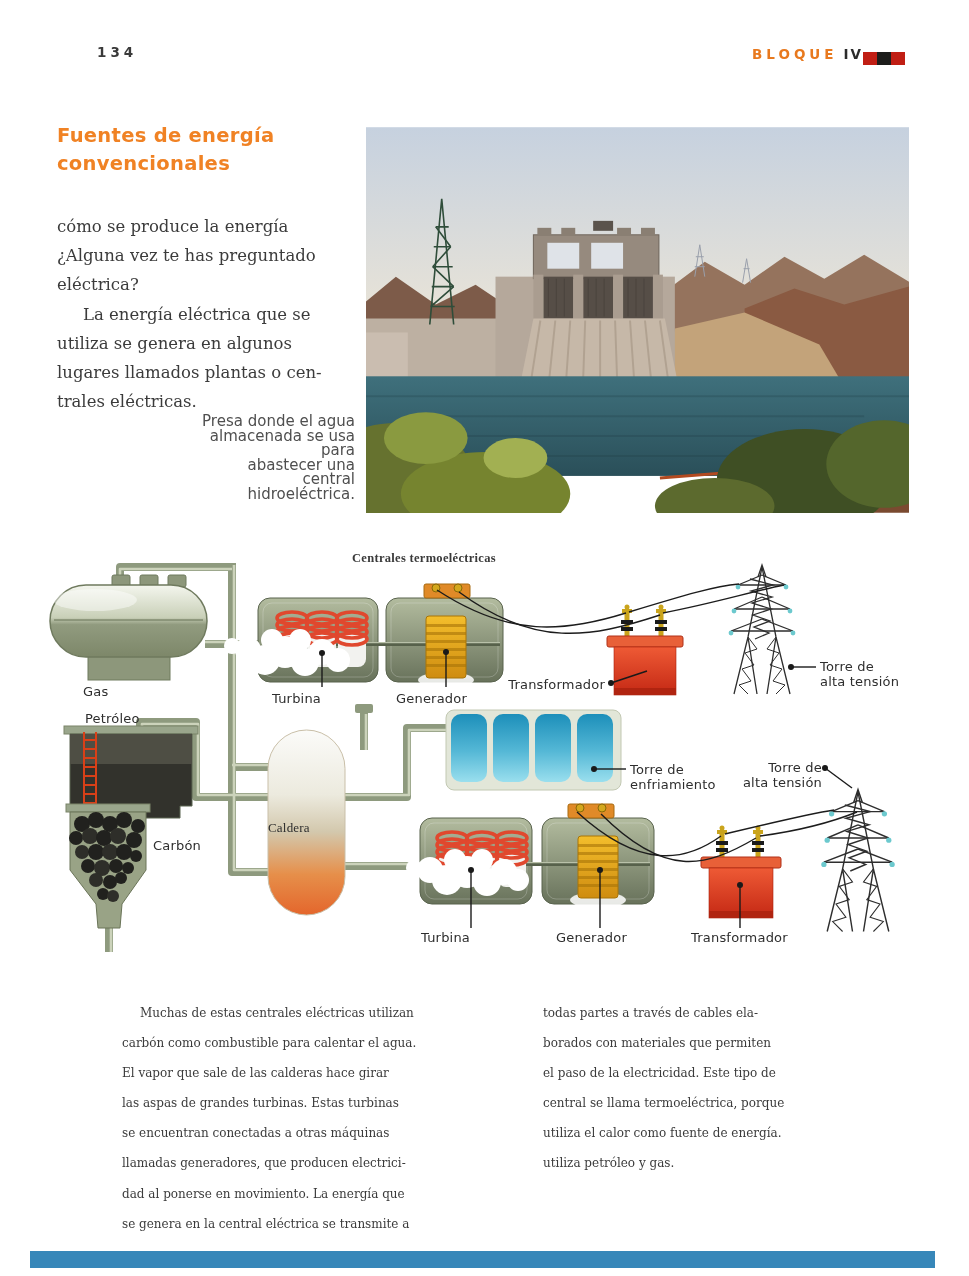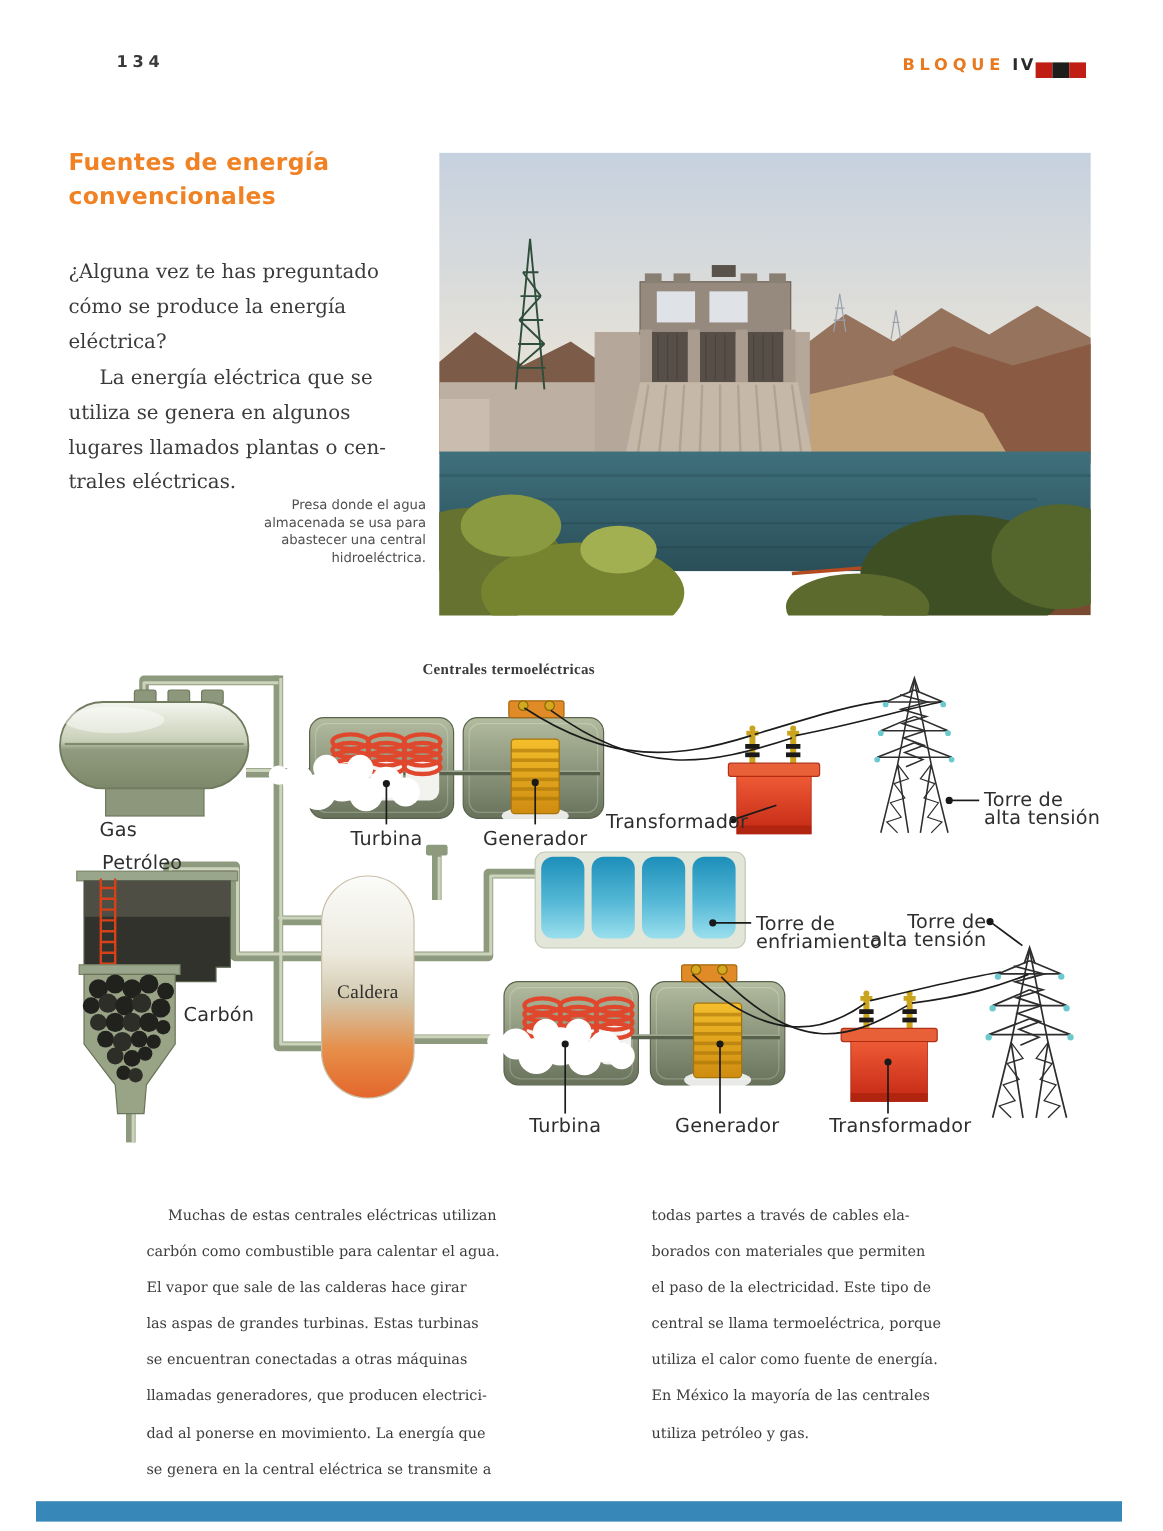--- a/index.html
+++ b/index.html
@@ -8,50 +8,50 @@
   .abs{position:absolute;}
   .pageno{font-weight:bold;font-size:13.5px;letter-spacing:4px;color:#3a3a3a;margin-left:40px;}
   .bloque{font-weight:bold;font-size:13.5px;letter-spacing:4px;}
   .bloque .w{color:#e8791e;}
   .bloque .n{color:#2b2b2b;letter-spacing:2px;margin-left:6px;}
   .sq{display:inline-block;width:14px;height:13px;vertical-align:top;}
   .heading{font-weight:bold;font-size:19.5px;line-height:27.5px;color:#f08224;letter-spacing:.3px;}
   .intro{font-family:"DejaVu Serif",serif;font-size:16.5px;line-height:29.2px;color:#3b3b3b;}
   .intro .ln{white-space:nowrap;display:block;}
   .intro .indent{padding-left:26px;}
-  .caption{font-size:11px;line-height:14.5px;color:#4f4f4f;text-align:right;}
+  .caption{font-size:15px;line-height:14.5px;color:#4f4f4f;text-align:right;}
   .caption .ln{display:block;}
   .bodycol{font-family:"DejaVu Serif",serif;font-size:12px;line-height:30.1px;color:#3b3b3b;}
   .bodycol .ln{white-space:nowrap;display:block;}
   .bodycol .indent{padding-left:18px;}
   .diagtitle{font-weight:bold;font-size:12.5px;color:#3a3a3a;letter-spacing:.3px;}
-  .lbl{font-size:16px;color:#2e2e2e;letter-spacing:.2px;line-height:15px;}
-  .tcenter{text-align:center;}
+  .lbl{font-size:13px;color:#2e2e2e;letter-spacing:.2px;line-height:15px;}
+  .tcenter{}
   .tright{text-align:right;}
   .footerbar{background:#3787b9;}
 </style>
 </head>
 <body>
 
 <div class="abs pageno" style="left:57px;top:44px;">134</div>
 <div class="abs bloque" style="left:752px;top:46px;">
   <span class="w">BLOQUE</span><span class="n">IV</span>
 </div>
 <div class="abs" style="left:863px;top:52px;">
   <span class="sq" style="background:#c01e14;"></span><span class="sq" style="background:#1d1d1b;"></span><span class="sq" style="background:#c01e14;"></span>
 </div>
 
 <div class="abs heading" style="left:57px;top:122px;">
   <span class="ln" style="display:block">Fuentes de energía</span>
   <span class="ln" style="display:block">convencionales</span>
 </div>
 
 <div class="abs intro" style="left:57px;top:212px;width:300px;">
+  <span class="ln">cómo se produce la energía</span>
   <span class="ln">¿Alguna vez te has preguntado</span>
-  <span class="ln">cómo se produce la energía</span>
   <span class="ln">eléctrica?</span>
   <span class="ln indent">La energía eléctrica que se</span>
   <span class="ln">utiliza se genera en algunos</span>
   <span class="ln">lugares llamados plantas o cen-</span>
   <span class="ln">trales eléctricas.</span>
 </div>
 
 <div class="abs caption" style="left:200px;top:414px;width:155px;">
   <span class="ln">Presa donde el agua</span>
   <span class="ln">almacenada se usa para</span>
@@ -495,17 +495,16 @@
   <span class="ln">llamadas generadores, que producen electrici-</span>
   <span class="ln">dad al ponerse en movimiento. La energía que</span>
   <span class="ln">se genera en la central eléctrica se transmite a</span>
 </div>
 <div class="abs bodycol" style="left:543px;top:998px;width:390px;">
   <span class="ln">todas partes a través de cables ela-</span>
   <span class="ln">borados con materiales que permiten</span>
   <span class="ln">el paso de la electricidad. Este tipo de</span>
   <span class="ln">central se llama termoeléctrica, porque</span>
   <span class="ln">utiliza el calor como fuente de energía.</span>
-  <span class="ln">En México la mayoría de las centrales</span>
   <span class="ln">utiliza petróleo y gas.</span>
 </div>
 
 <div class="abs footerbar" style="left:30px;top:1251px;width:905px;height:17px;"></div>
 
 </body></html>

